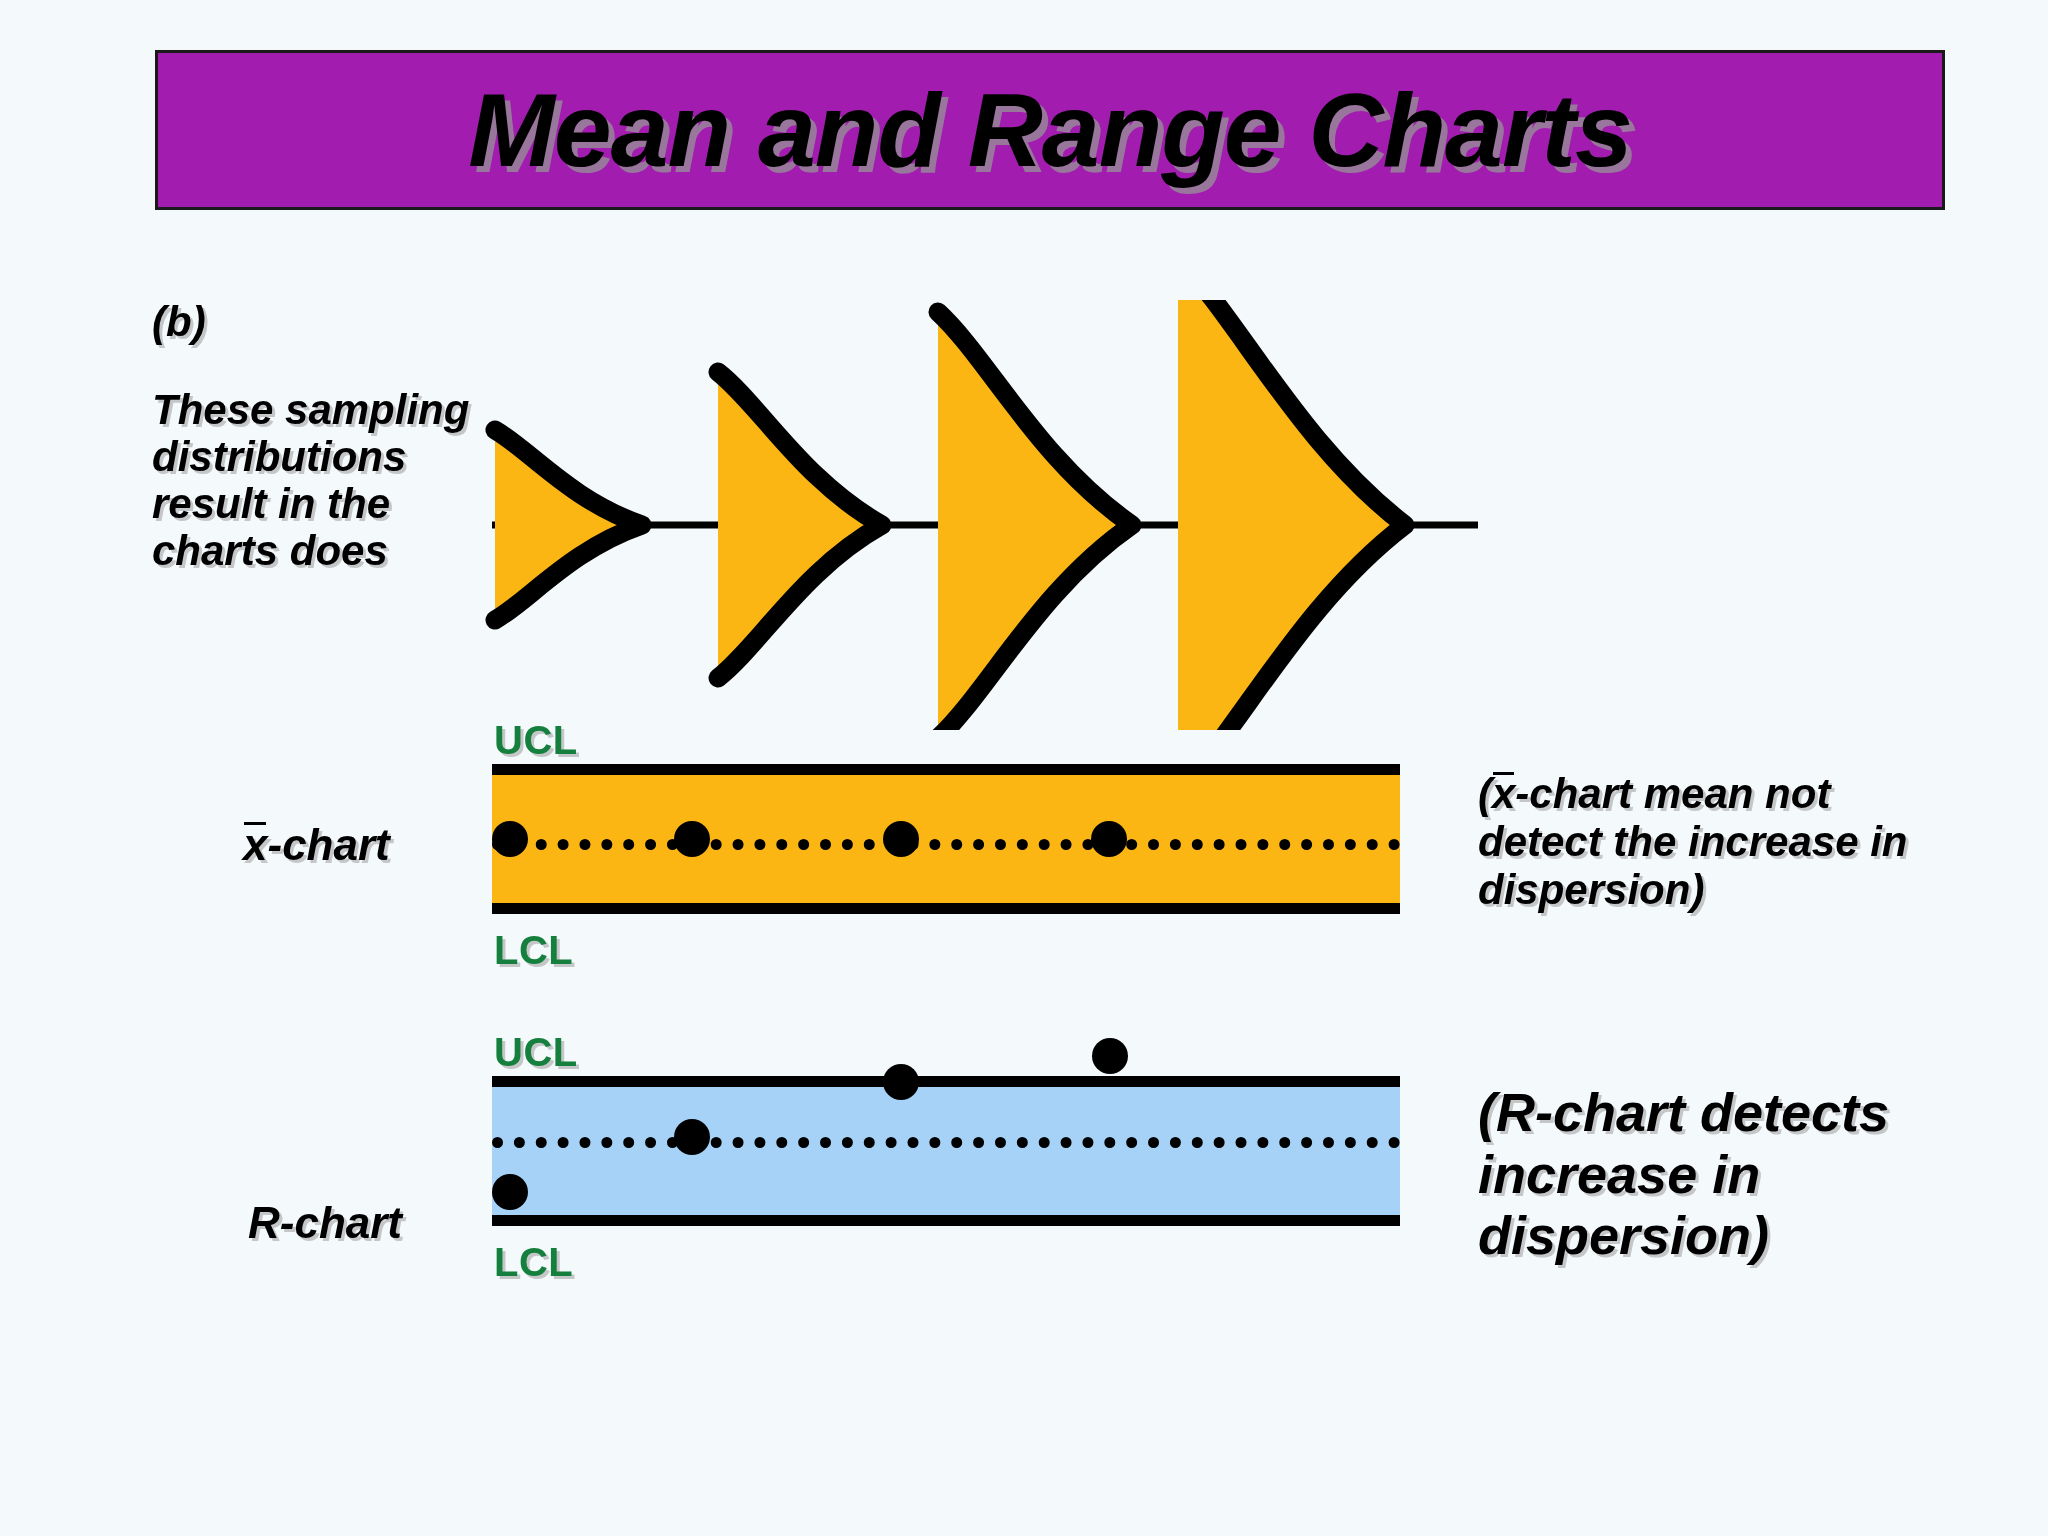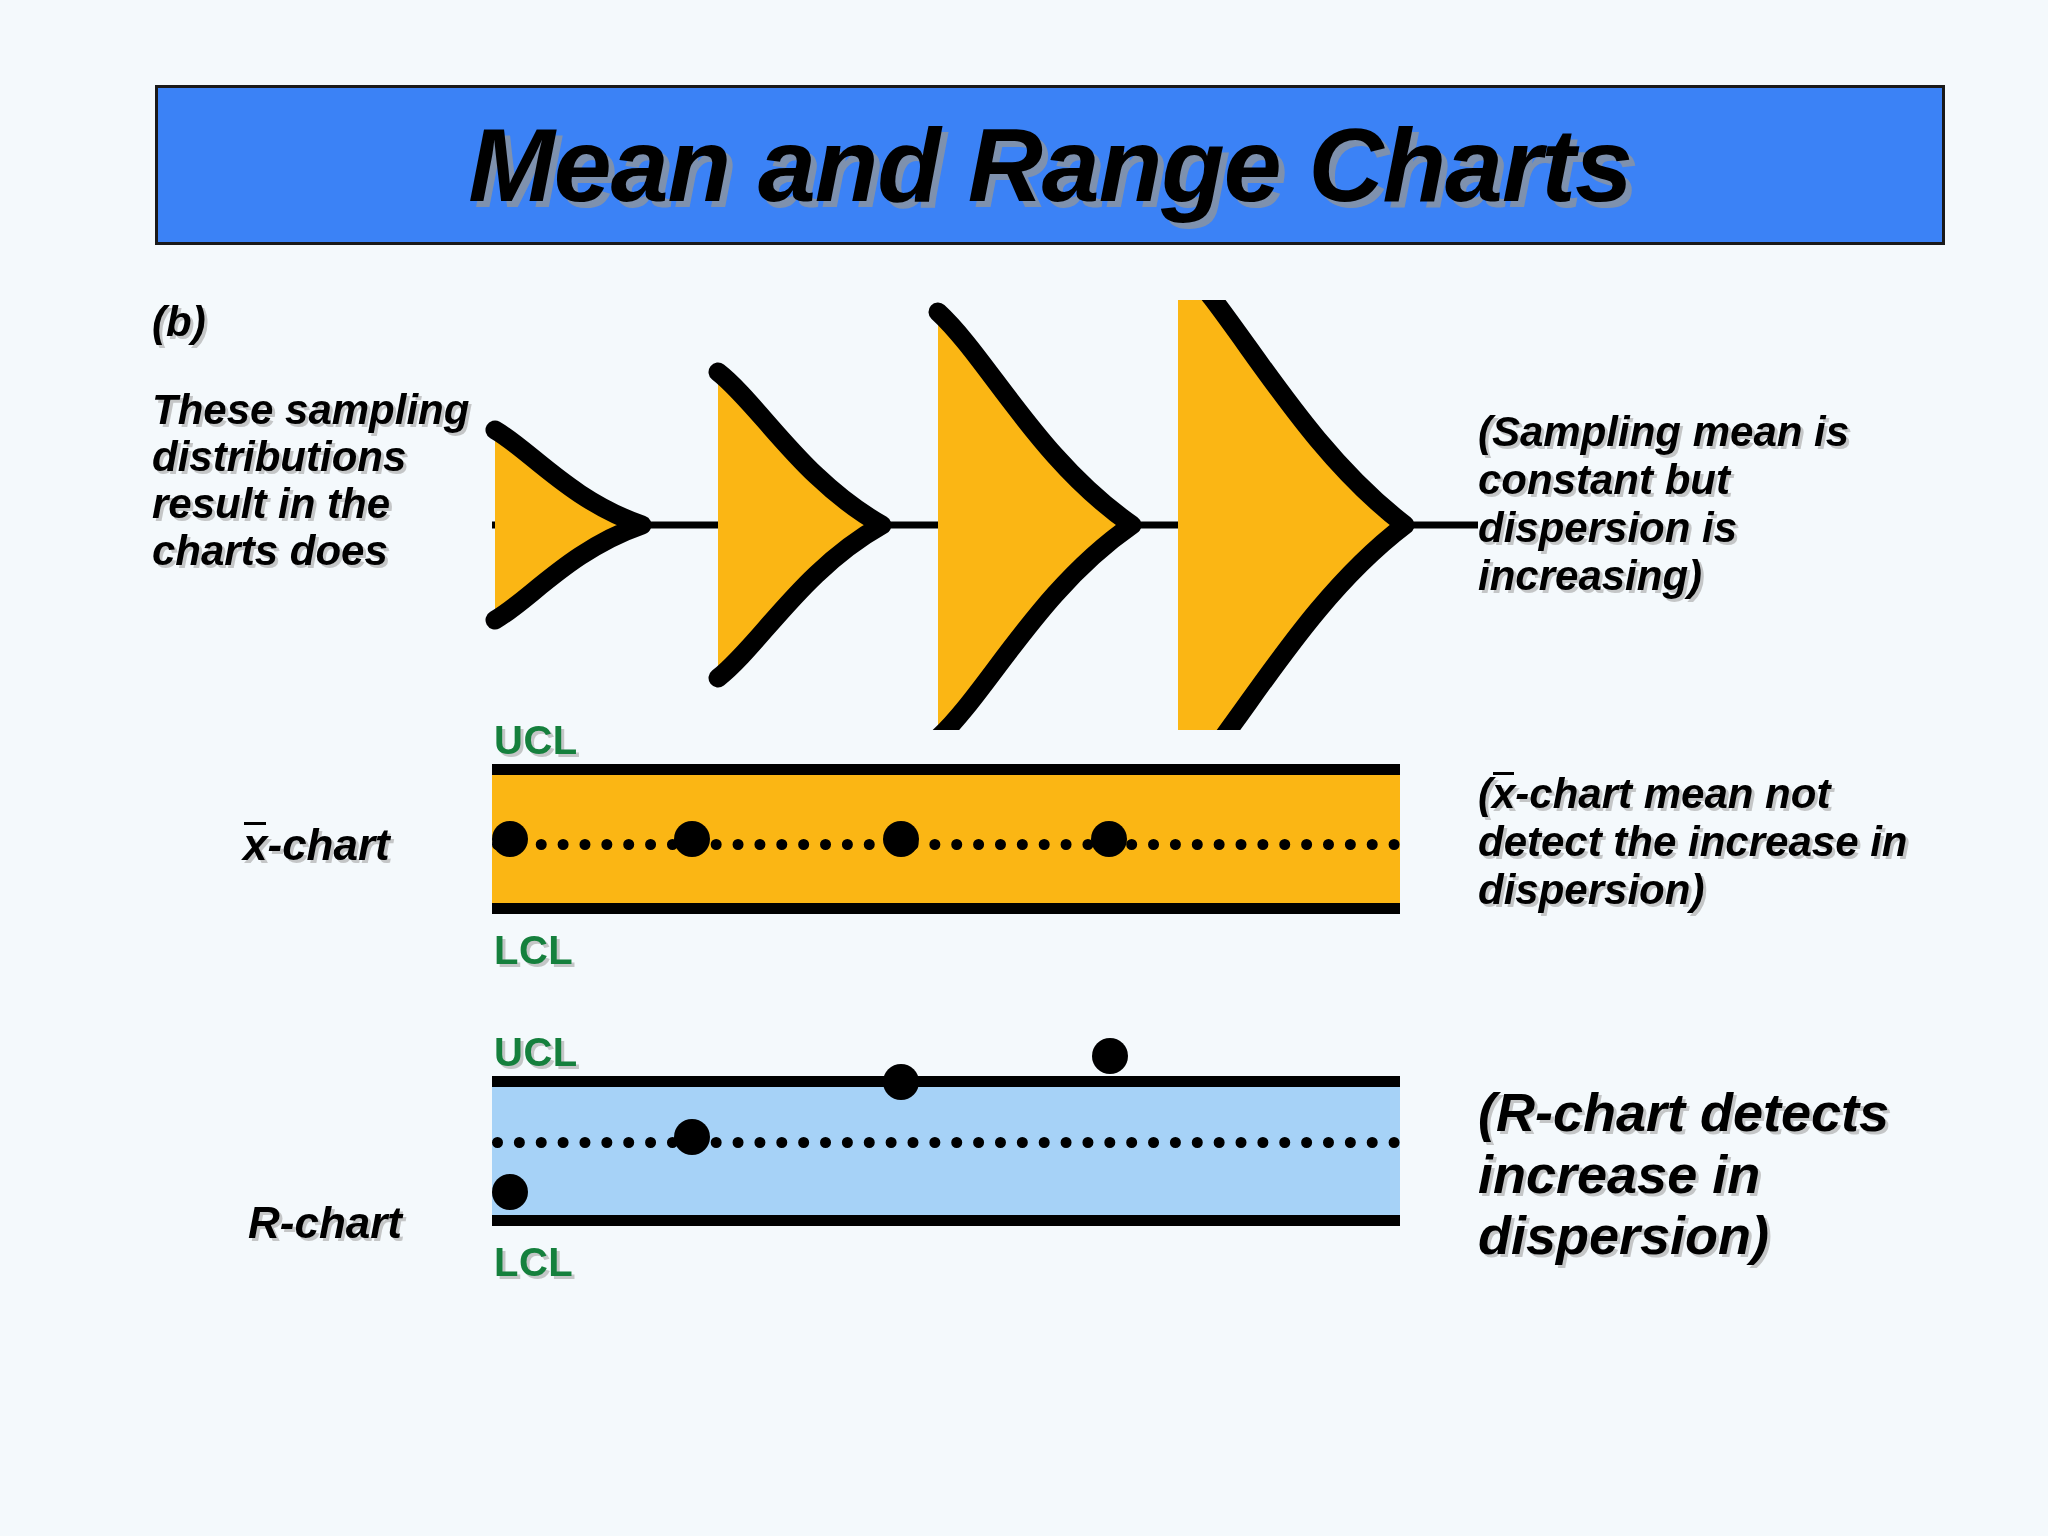--- a/index.html
+++ b/index.html
@@ -18,27 +18,26 @@
     overflow: hidden;
   }
 
   
   #title-banner {
     position: absolute;
     left: 155px;
     top: 50px;
     width: 1790px;
     height: 160px;
-    background: #3b82f6;
+    background: #a21caf;
     border: 3px solid #1a1a1a;
     box-sizing: border-box;
     display: flex;
     align-items: center;
     justify-content: center;
-    margin-top: 35px;
   }
   #title-text {
     font-family: "Liberation Sans", sans-serif;
     font-weight: bold;
     font-style: italic;
     font-size: 104px;
     line-height: 1.0;
     color: #000000;
     letter-spacing: -1px;
     text-shadow: 6px 6px 0 rgba(150,150,150,0.75);
@@ -218,21 +217,20 @@
         <path d="M 518 12 C 568 58, 618 160, 712 225 C 618 290, 568 392, 518 438" fill="none" stroke="#000000" stroke-width="19" stroke-linecap="round" stroke-linejoin="round"></path>
       </g>
 
       <g>
         <path d="M 758 -42 C 818 18, 880 145, 985 225 C 880 305, 818 432, 758 492 Z" fill="#fbb614" stroke="none"></path>
         <path d="M 758 -42 C 818 18, 880 145, 985 225 C 880 305, 818 432, 758 492" fill="none" stroke="#000000" stroke-width="19" stroke-linecap="round" stroke-linejoin="round"></path>
       </g>
     </svg>
   </div>
 
-  <div id="right-note-dist" class="shtext">(Sampling mean is constant but dispersion is increasing)</div>
 
   <div id="xbar-ucl" class="limit-label plaintext">UCL</div>
   <div id="xbar-lcl" class="limit-label plaintext">LCL</div>
 
   <div id="xbar-label" class="chart-label shtext"><span class="xbar">x</span><span>-chart</span></div>
 
   <div id="xbar-band" class="band">
     <div id="xbar-center" class="center-line"></div>
     <div class="dot" style="left:2%;  top:64px;"></div>
     <div class="dot" style="left:22%; top:64px;"></div>

